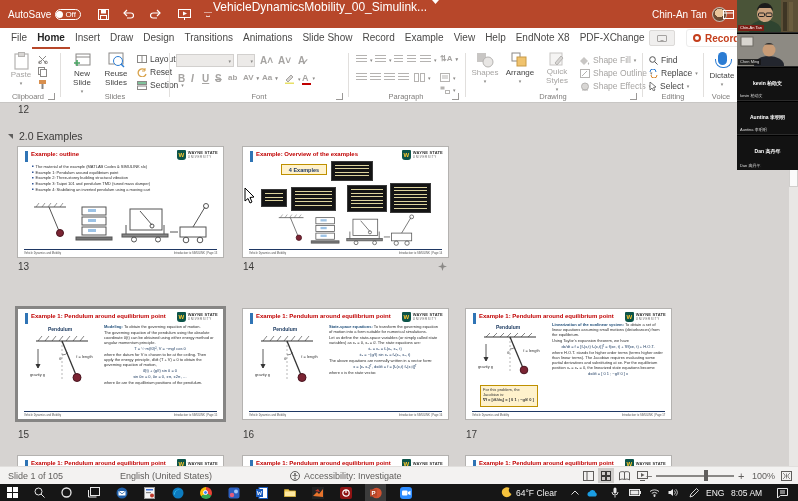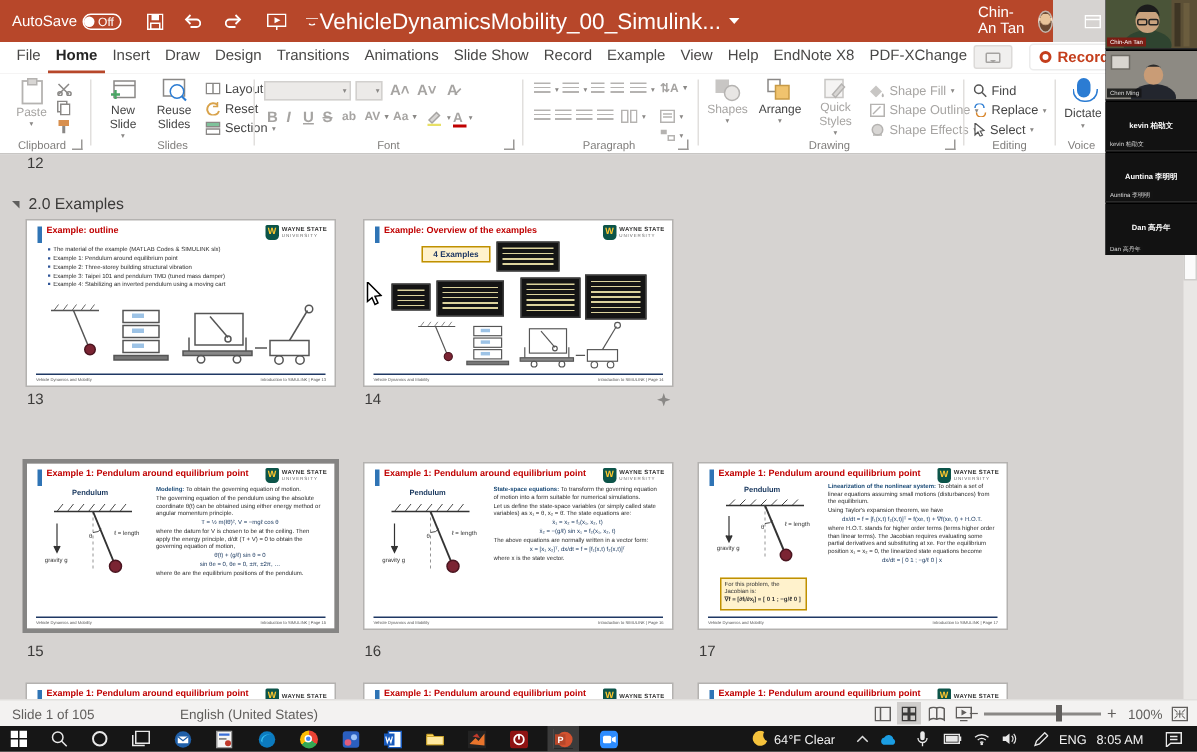--- a/index.html
+++ b/index.html
@@ -1,28 +1,28 @@
 <!DOCTYPE html>
 <html><head>
 <meta charset="utf-8">
 <style>
   * { margin:0; padding:0; box-sizing:border-box; }
   html,body { width:798px; height:501px; overflow:hidden; background:#000;
     font-family:"Liberation Sans", sans-serif; }
   #screen { position:relative; width:798px; height:501px; background:#d6d3d1; overflow:hidden; }
 
   
-  .titlebar { position:absolute; left:0; top:0; width:702px; height:28px; background:#b7472a; color:#fff; }
+  .titlebar { position:absolute; left:0; top:0; width:798px; height:28px; background:#b7472a; color:#fff; }
   .tb-item { position:absolute; top:0; height:28px; display:flex; align-items:center; font-size:10px; }
   .autosave { left:8px; gap:4px; }
   .as-toggle { width:26px; height:11px; border:1px solid #fff; border-radius:6px; display:flex; align-items:center; padding:0 0; gap:2px; }
   .as-knob { width:7px; height:7px; border-radius:50%; background:#fff; }
   .as-state { font-size:8px; }
   .tb-ic { position:absolute; top:6px; width:16px; height:16px; display:flex; align-items:center; justify-content:center; }
-  .doc-title { left:213px; top:0; height:28px; display:flex; align-items:center; font-size:15px; gap:5px; }
+  .doc-title { left:213px; top:0; height:28px; display:flex; align-items:flex-start; font-size:12px; gap:5px; }
   .tb-search { position:absolute; left:398px; top:5px; width:219px; height:18px; background:#d0765c; border-radius:2px;
     display:flex; align-items:center; padding:0 7px; gap:6px; font-size:10px; color:#43120a; }
   .tb-user { left:652px; gap:5px; font-size:10px; }
   .avatar { width:15px; height:15px; border-radius:50%; background:radial-gradient(circle at 50% 38%, #e8c49a 0 42%, #6b4a33 43% 100%); border:1px solid rgba(255,255,255,.6); }
 
   
   .menubar { position:absolute; left:0; top:28px; width:798px; height:21px; background:#fff; display:flex; align-items:flex-end; padding-left:6px; }
   .tab { font-size:10px; color:#494847; padding:0 5px; height:20px; line-height:18px; white-space:nowrap; }
   .tab.active { color:#242424; font-weight:bold; border-bottom:2.5px solid #b7472a; }
   .comment-btn { position:absolute; left:649px; top:30px; width:26px; height:16px; background:#f0efee; border:1px solid #dcdad8; border-radius:2px; display:flex; align-items:center; justify-content:center; }
@@ -728,20 +728,28 @@
         <span class="ws-text"><span>WAYNE STATE</span></span>
       </div>
   </div>
 
   <div class="scrolltrack"></div>
   <div class="scrollthumb"></div>
 
   <div class="statusbar">
     <div class="sb-item" style="left:8px;">Slide 1 of 105</div>
     <div class="sb-item" style="left:120px;">English (United States)</div>
+    <div class="sb-item" style="left:290px;">
+      <svg width="10" height="10">
+          <circle cx="5" cy="5" r="4.5" fill="none" stroke="#605e5c"></circle>
+          <circle cx="5" cy="3" r="1" fill="#605e5c"></circle>
+          <path d="M2.5 4.5 h5 M5 4.5 v2.5 M5 7 l-1.5 2 M5 7 l1.5 2" stroke="#605e5c" fill="none" stroke-width=".8"></path>
+        </svg>
+      <span>Accessibility: Investigate</span>
+    </div>
     <div class="viewbtn" style="left:580px;">
       <svg width="11" height="10">
           <rect x="0.5" y="0.5" width="10" height="9" fill="none" stroke="#605e5c"></rect>
           <line x1="4" y1="0.5" x2="4" y2="9.5" stroke="#605e5c"></line>
         </svg>
     </div>
     <div class="viewbtn active" style="left:598px;">
       <svg width="10" height="10">
           <rect x="0.5" y="0.5" width="4" height="4" fill="none" stroke="#3b3a39"></rect>
           <rect x="5.5" y="0.5" width="4" height="4" fill="none" stroke="#3b3a39"></rect>

